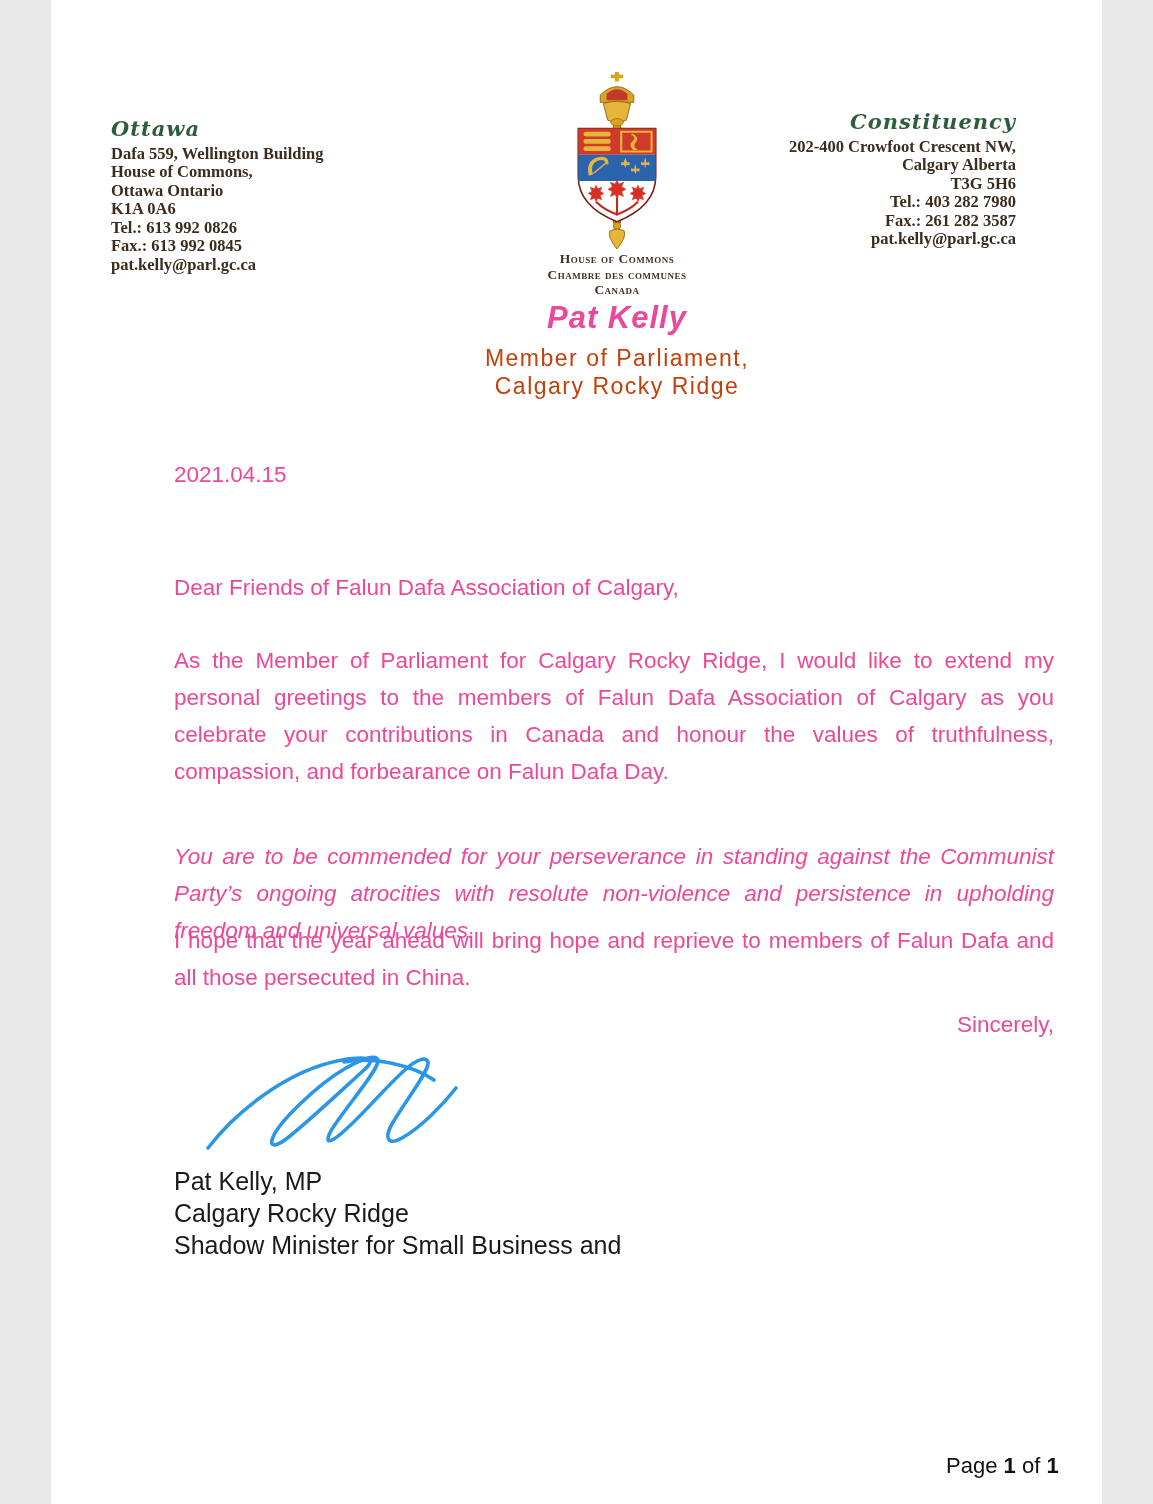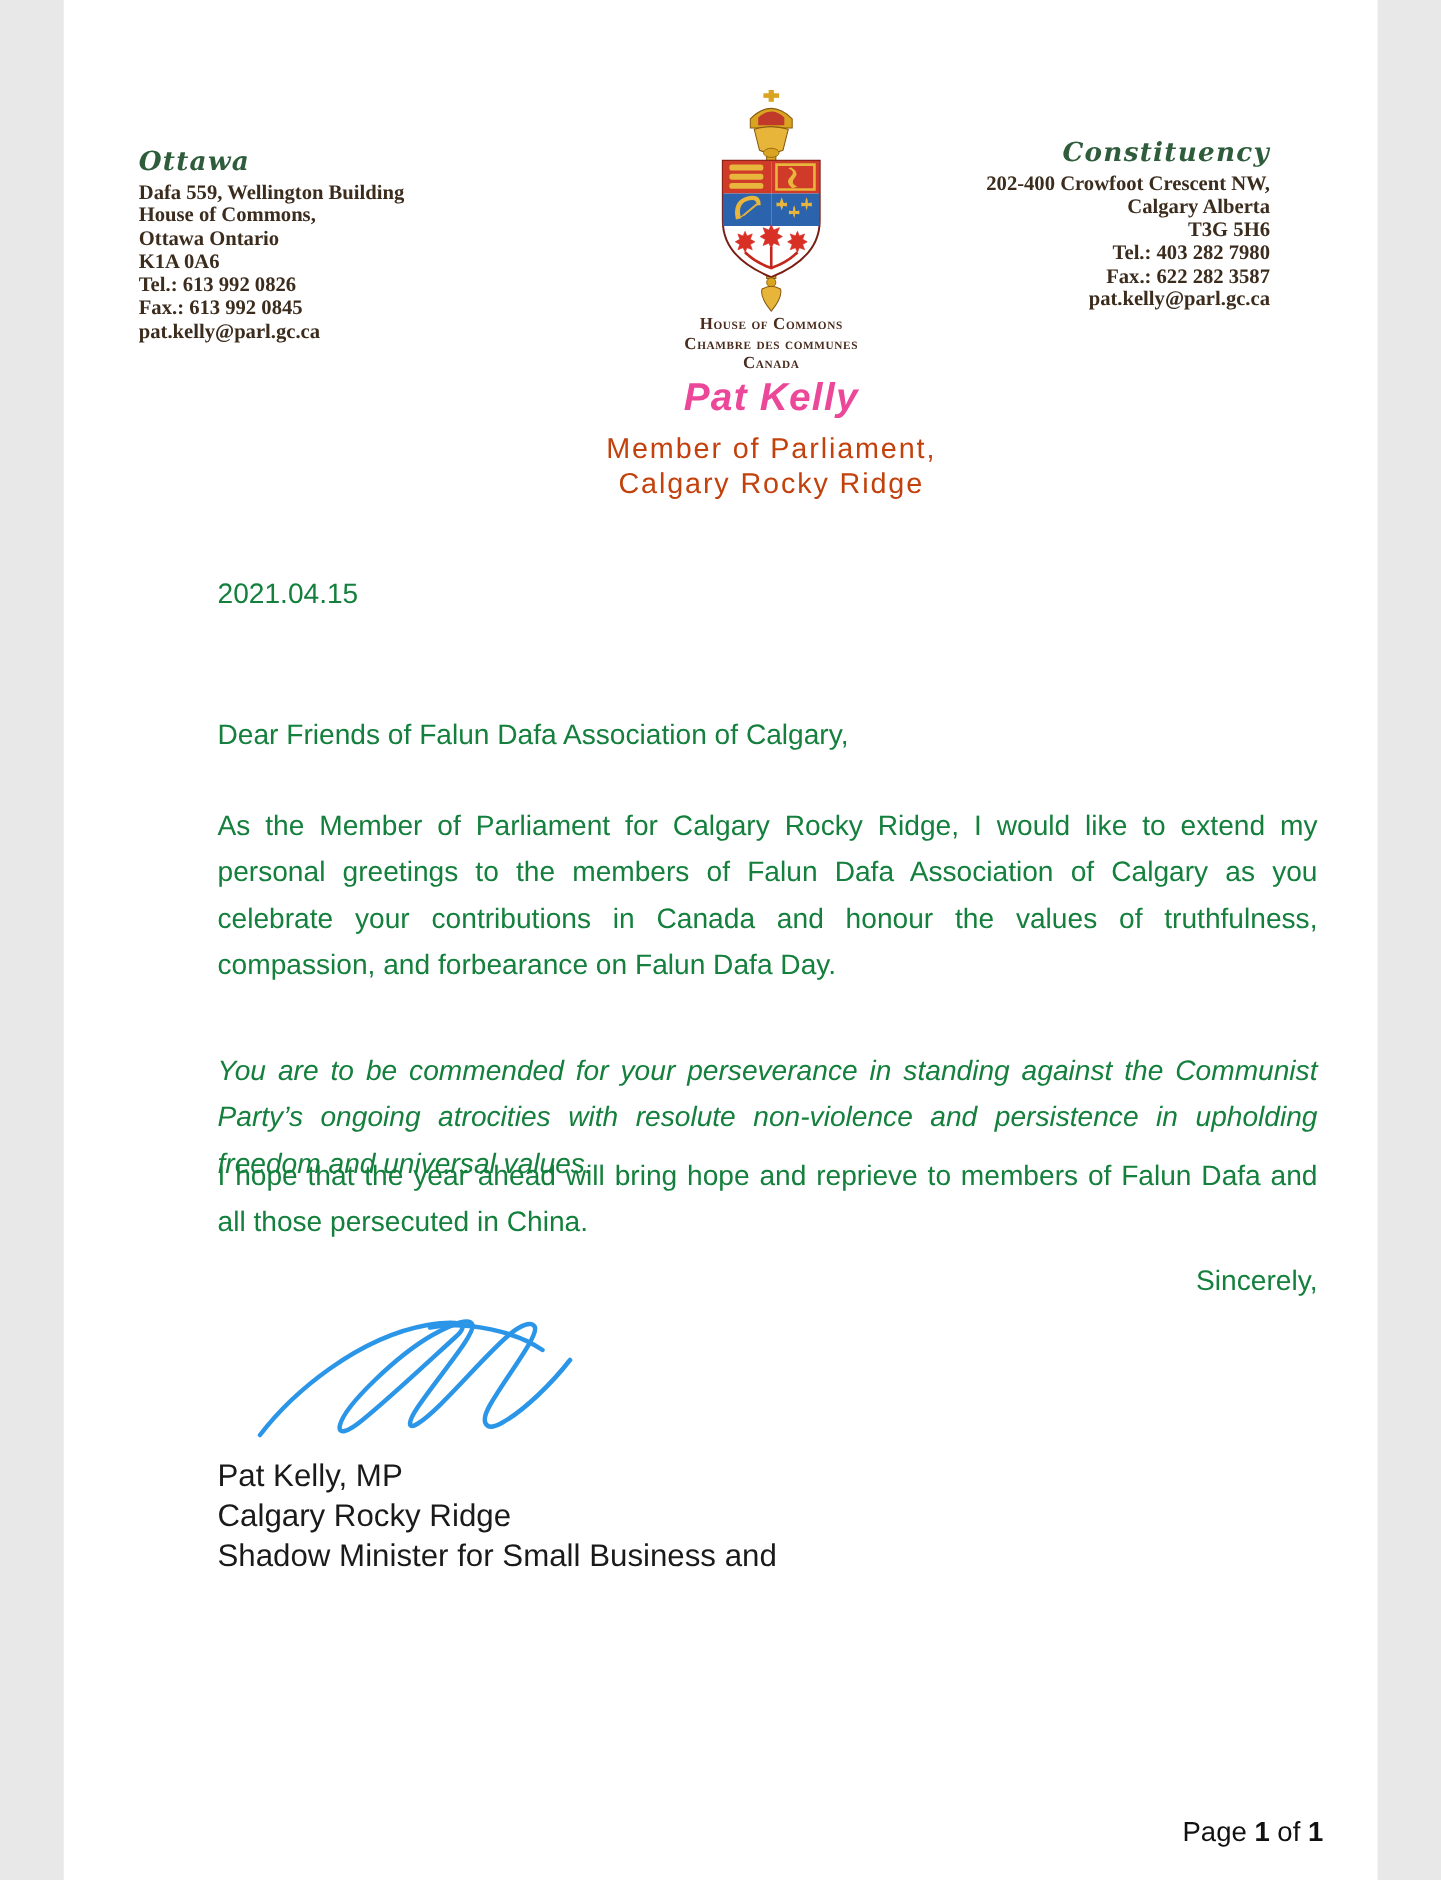--- a/index.html
+++ b/index.html
@@ -77,21 +77,21 @@
     line-height: 28px;
   }
   .member-title.first { margin-top: 8px; }
 
   
   .letter-body {
     position: absolute;
     left: 123px;
     width: 880px;
     font-size: 22.5px;
-    color: #15803d;
+    color: #ec4899;
   }
   .date-line { top: 462px; }
   .salutation-line { top: 575px; }
   .para { line-height: 37px; text-align: justify; }
   .para-1 { top: 642px; }
   .para-2 { top: 838px; font-style: italic; }
   .para-3 { top: 922px; }
   .closing-line { top: 1012px; text-align: right; }
 
   .signature-wrap {
@@ -136,21 +136,21 @@
     <span class="office-line">Fax.: 613 992 0845</span>
     <span class="office-line">pat.kelly@parl.gc.ca</span>
   </div>
 
   <div class="office-block constituency-block">
     <div class="script-title">Constituency</div>
     <span class="office-line">202-400 Crowfoot Crescent NW,</span>
     <span class="office-line">Calgary Alberta</span>
     <span class="office-line">T3G 5H6</span>
     <span class="office-line">Tel.: 403 282 7980</span>
-    <span class="office-line">Fax.: 622 282 3587</span>
+    <span class="office-line">Fax.: 261 282 3587</span>
     <span class="office-line">pat.kelly@parl.gc.ca</span>
   </div>
 
   <div class="crest-block">
     <svg class="crest-svg" width="126" height="178" viewBox="0 0 120 170">
 
       <rect x="56.5" y="24" width="7" height="120" fill="#d9a520" stroke="#8a5a10" stroke-width="0.8"></rect>
 
       <rect x="58" y="0" width="4" height="9" fill="#d9a520"></rect>
       <rect x="54" y="2.5" width="12" height="3.5" fill="#d9a520"></rect>

